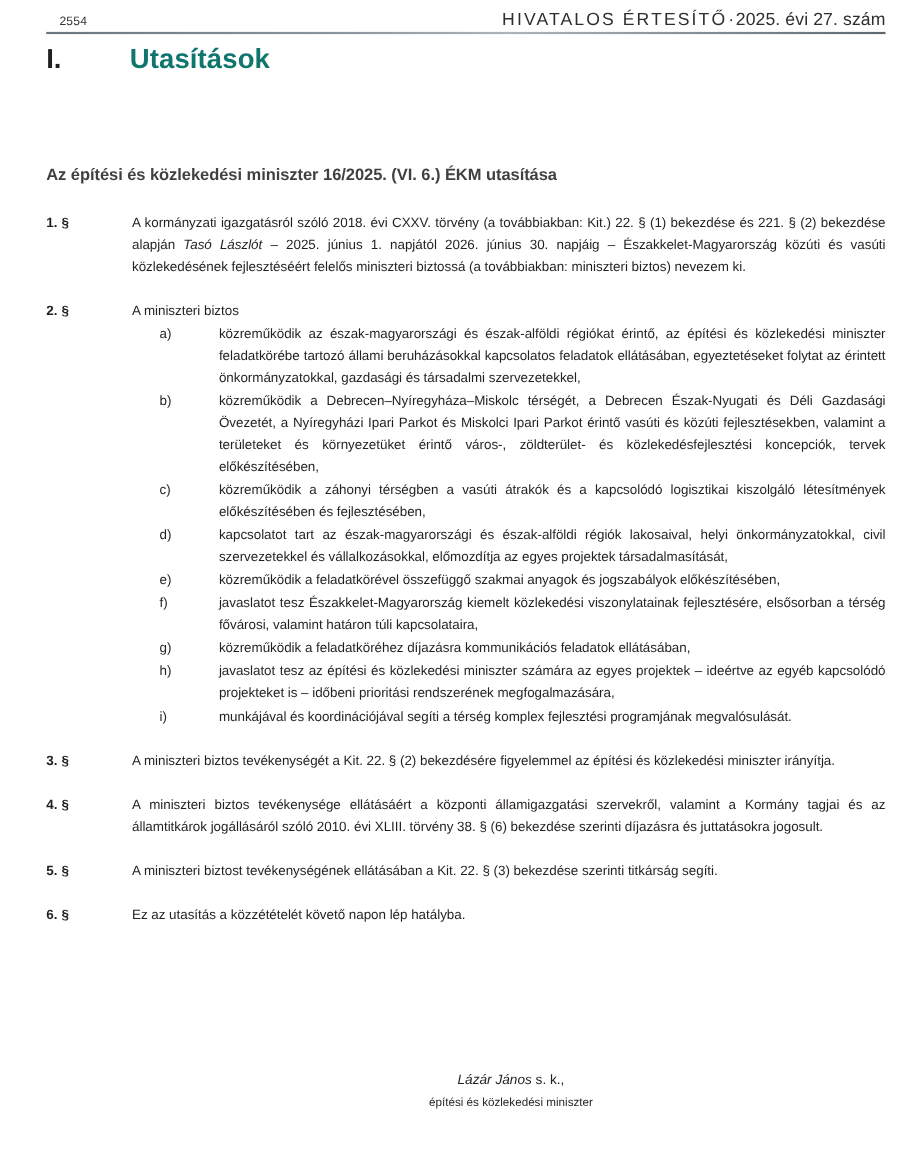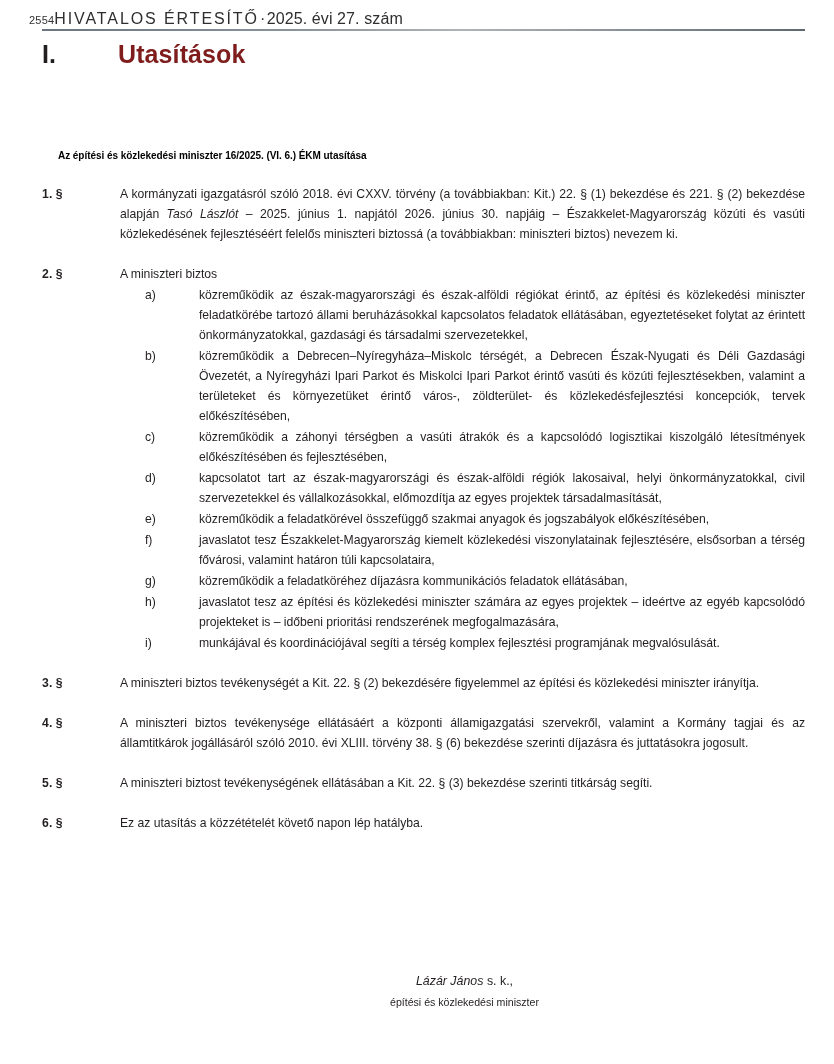--- a/index.html
+++ b/index.html
@@ -21,25 +21,25 @@
     width: 834px;
     height: 1064px;
     box-sizing: border-box;
     padding: 0;
   }
 
   
   .page-header {
     position: absolute;
     top: 10px;
-    left: 29px;
+    left: 54px;
     right: 29px;
     display: flex;
     align-items: baseline;
-    justify-content: flex-start;
+    justify-content: space-between;
     font-size: 10.5px;
     color: #3a3a3a;
   }
   .page-folio {
     font-size: 11px;
     letter-spacing: 0.2px;
     color: #333;
   }
   .header-right {
     font-size: 16px;
@@ -76,37 +76,37 @@
   .chapter-num {
     font-size: 25px;
     font-weight: bold;
     color: #231f20;
     width: 76px;
     letter-spacing: 0px;
   }
   .chapter-title {
     font-size: 25px;
     font-weight: bold;
-    color: #7f1d1d;
+    color: #0f766e;
     letter-spacing: 0.1px;
   }
 
   
   .doc {
     position: absolute;
     top: 148px;
     left: 42px;
     width: 763px;
   }
   .doc-title {
-    font-size: 10px;
+    font-size: 15px;
     font-weight: bold;
     line-height: 1.62;
-    color: #000000;
-    margin: 0 0 0 16px;
+    color: #404040;
+    margin: 0 0 0 0;
     letter-spacing: -0.05px;
   }
   .doc-title .ln { display: block; }
 
   .intro {
     font-size: 12.2px;
     line-height: 1.64;
     text-align: justify;
     margin-top: 21px;
     color: #231f20;

